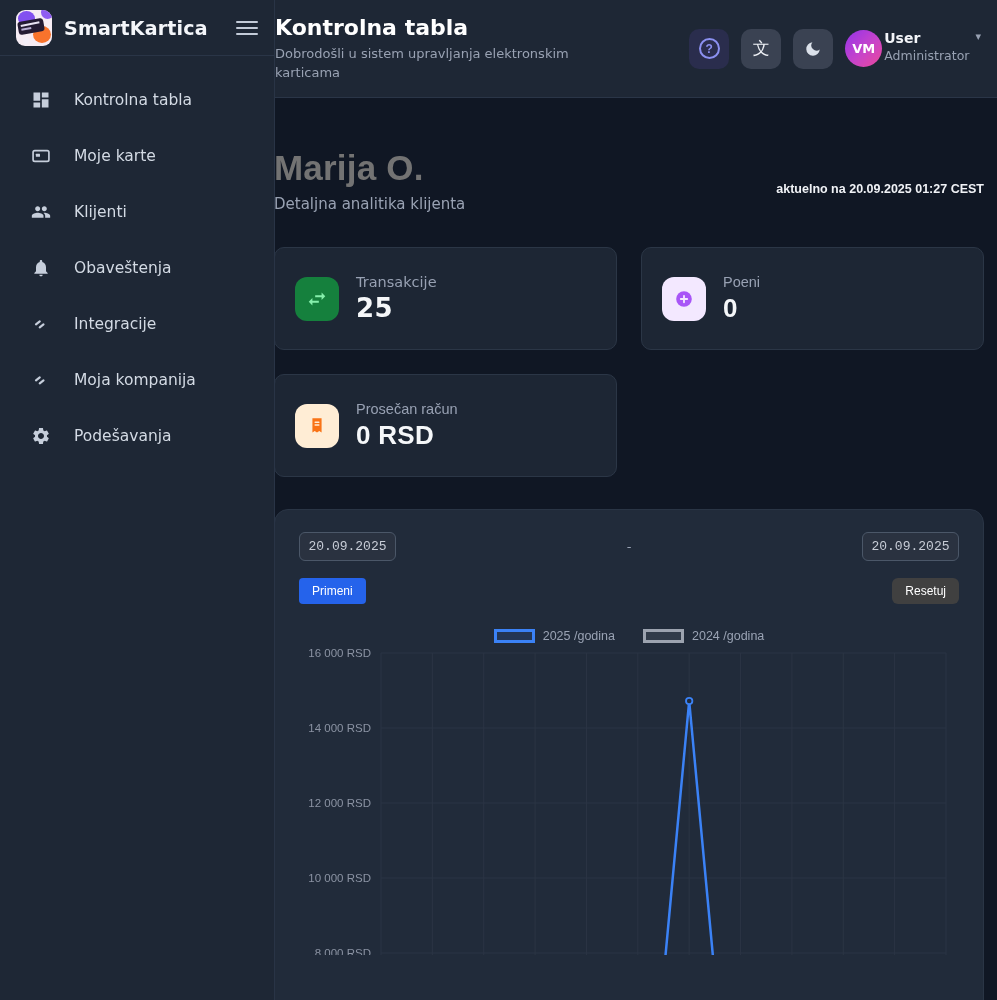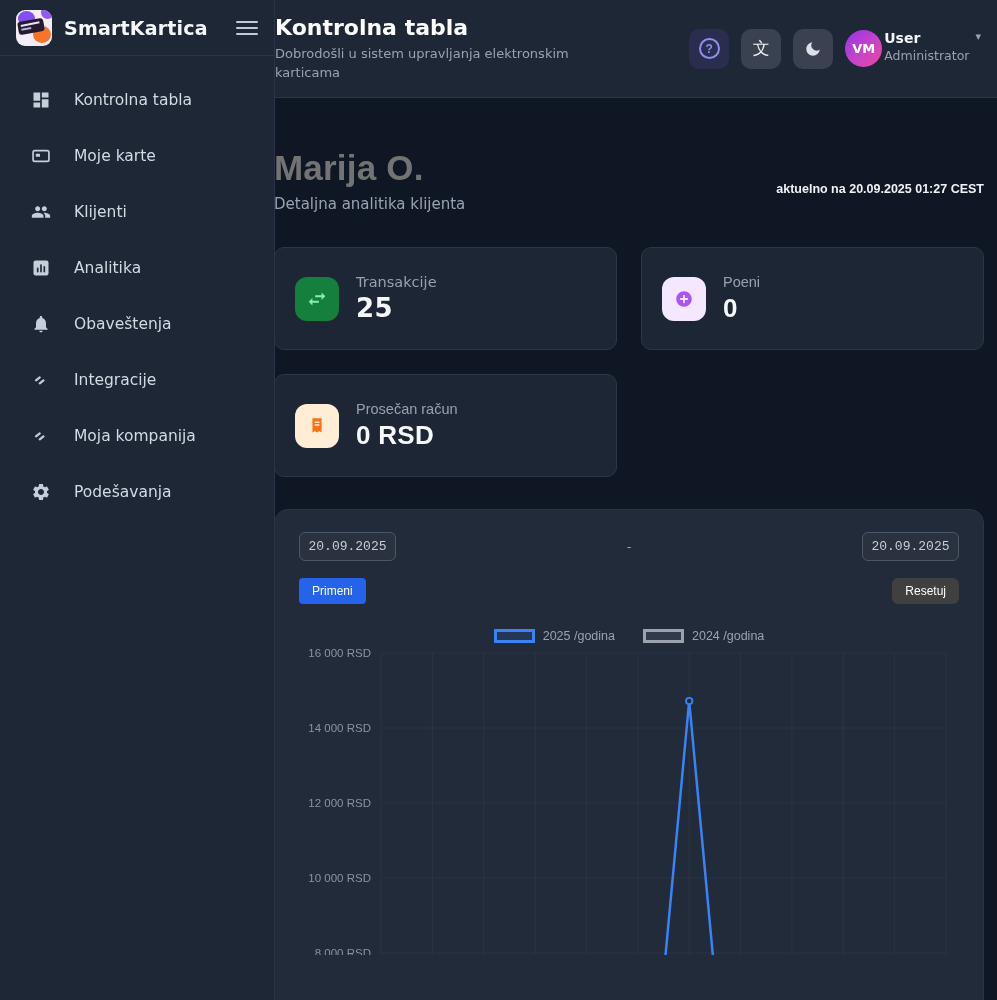--- a/index.html
+++ b/index.html
@@ -168,29 +168,20 @@
       </span>
       <span>Moje karte</span>
     </div>
     <div class="nav-item">
       <span class="nicon">
         <svg viewBox="0 0 24 24" fill="currentColor">
             <path d="M16 11c1.66 0 2.99-1.34 2.99-3S17.66 5 16 5c-1.66 0-3 1.34-3 3s1.34 3 3 3zm-8 0c1.66 0 2.99-1.34 2.99-3S9.66 5 8 5C6.34 5 5 6.34 5 8s1.34 3 3 3zm0 2c-2.33 0-7 1.17-7 3.5V19h14v-2.5c0-2.33-4.67-3.5-7-3.5zm8 0c-.29 0-.62.02-.97.05 1.16.84 1.97 1.97 1.97 3.45V19h6v-2.5c0-2.33-4.67-3.5-7-3.5z"></path>
           </svg>
       </span>
       <span>Klijenti</span>
-    </div>
-    <div class="nav-item">
-      <span class="nicon">
-        <svg viewBox="0 0 24 24">
-            <rect x="3" y="3" width="18" height="18" rx="2.5" fill="currentColor"></rect>
-            <path d="M8 16.5v-4M12 16.5v-8M16 16.5v-6" stroke="#1e2735" stroke-width="2" stroke-linecap="round"></path>
-          </svg>
-      </span>
-      <span>Analitika</span>
     </div>
     <div class="nav-item">
       <span class="nicon">
         <svg viewBox="0 0 24 24" fill="currentColor">
             <path d="M12 22c1.1 0 2-.9 2-2h-4c0 1.1.9 2 2 2zm6-6v-5c0-3.07-1.63-5.64-4.5-6.32V4c0-.83-.67-1.5-1.5-1.5s-1.5.67-1.5 1.5v.68C7.64 5.36 6 7.92 6 11v5l-2 2v1h16v-1l-2-2z"></path>
           </svg>
       </span>
       <span>Obaveštenja</span>
     </div>
     <div class="nav-item">

